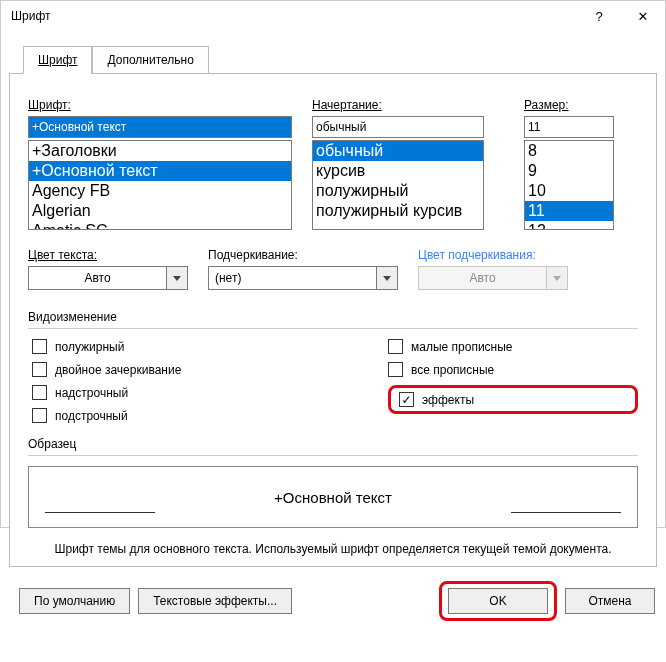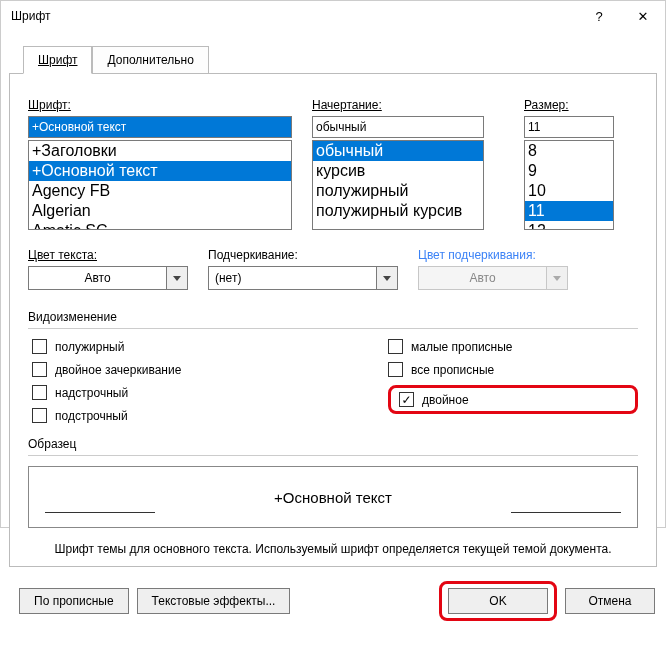--- a/index.html
+++ b/index.html
@@ -377,41 +377,41 @@
           <span class="box"></span>
             <span>малые прописные</span>
         </label>
         <label class="check">
           <span class="box"></span>
             <span>все прописные</span>
         </label>
         <div class="highlight-red">
           <label class="check">
             <span class="box checked"></span>
-              <span>двойное</span>
+              <span>эффекты</span>
           </label>
         </div>
       </div>
     </div>
 
     <div class="section-title" style="margin-top:14px;">Образец</div>
     <hr class="section-hr">
 
     <div class="preview-box">
       <div class="underline-left"></div>
       <span class="preview-text">+Основной текст</span>
       <div class="underline-right"></div>
     </div>
 
     <div class="hint">Шрифт темы для основного текста. Используемый шрифт определяется текущей темой документа.</div>
 
   </div>
 
   <div class="footer">
-    <div class="btn-std">По прописные</div>
+    <div class="btn-std">По умолчанию</div>
     <div class="btn-std">Текстовые эффекты...</div>
     <div class="spacer"></div>
     <div class="btn-ok-wrap">
       <div class="btn-std btn-ok">OK</div>
     </div>
     <div class="btn-std">Отмена</div>
   </div>
 
 </div>
 

